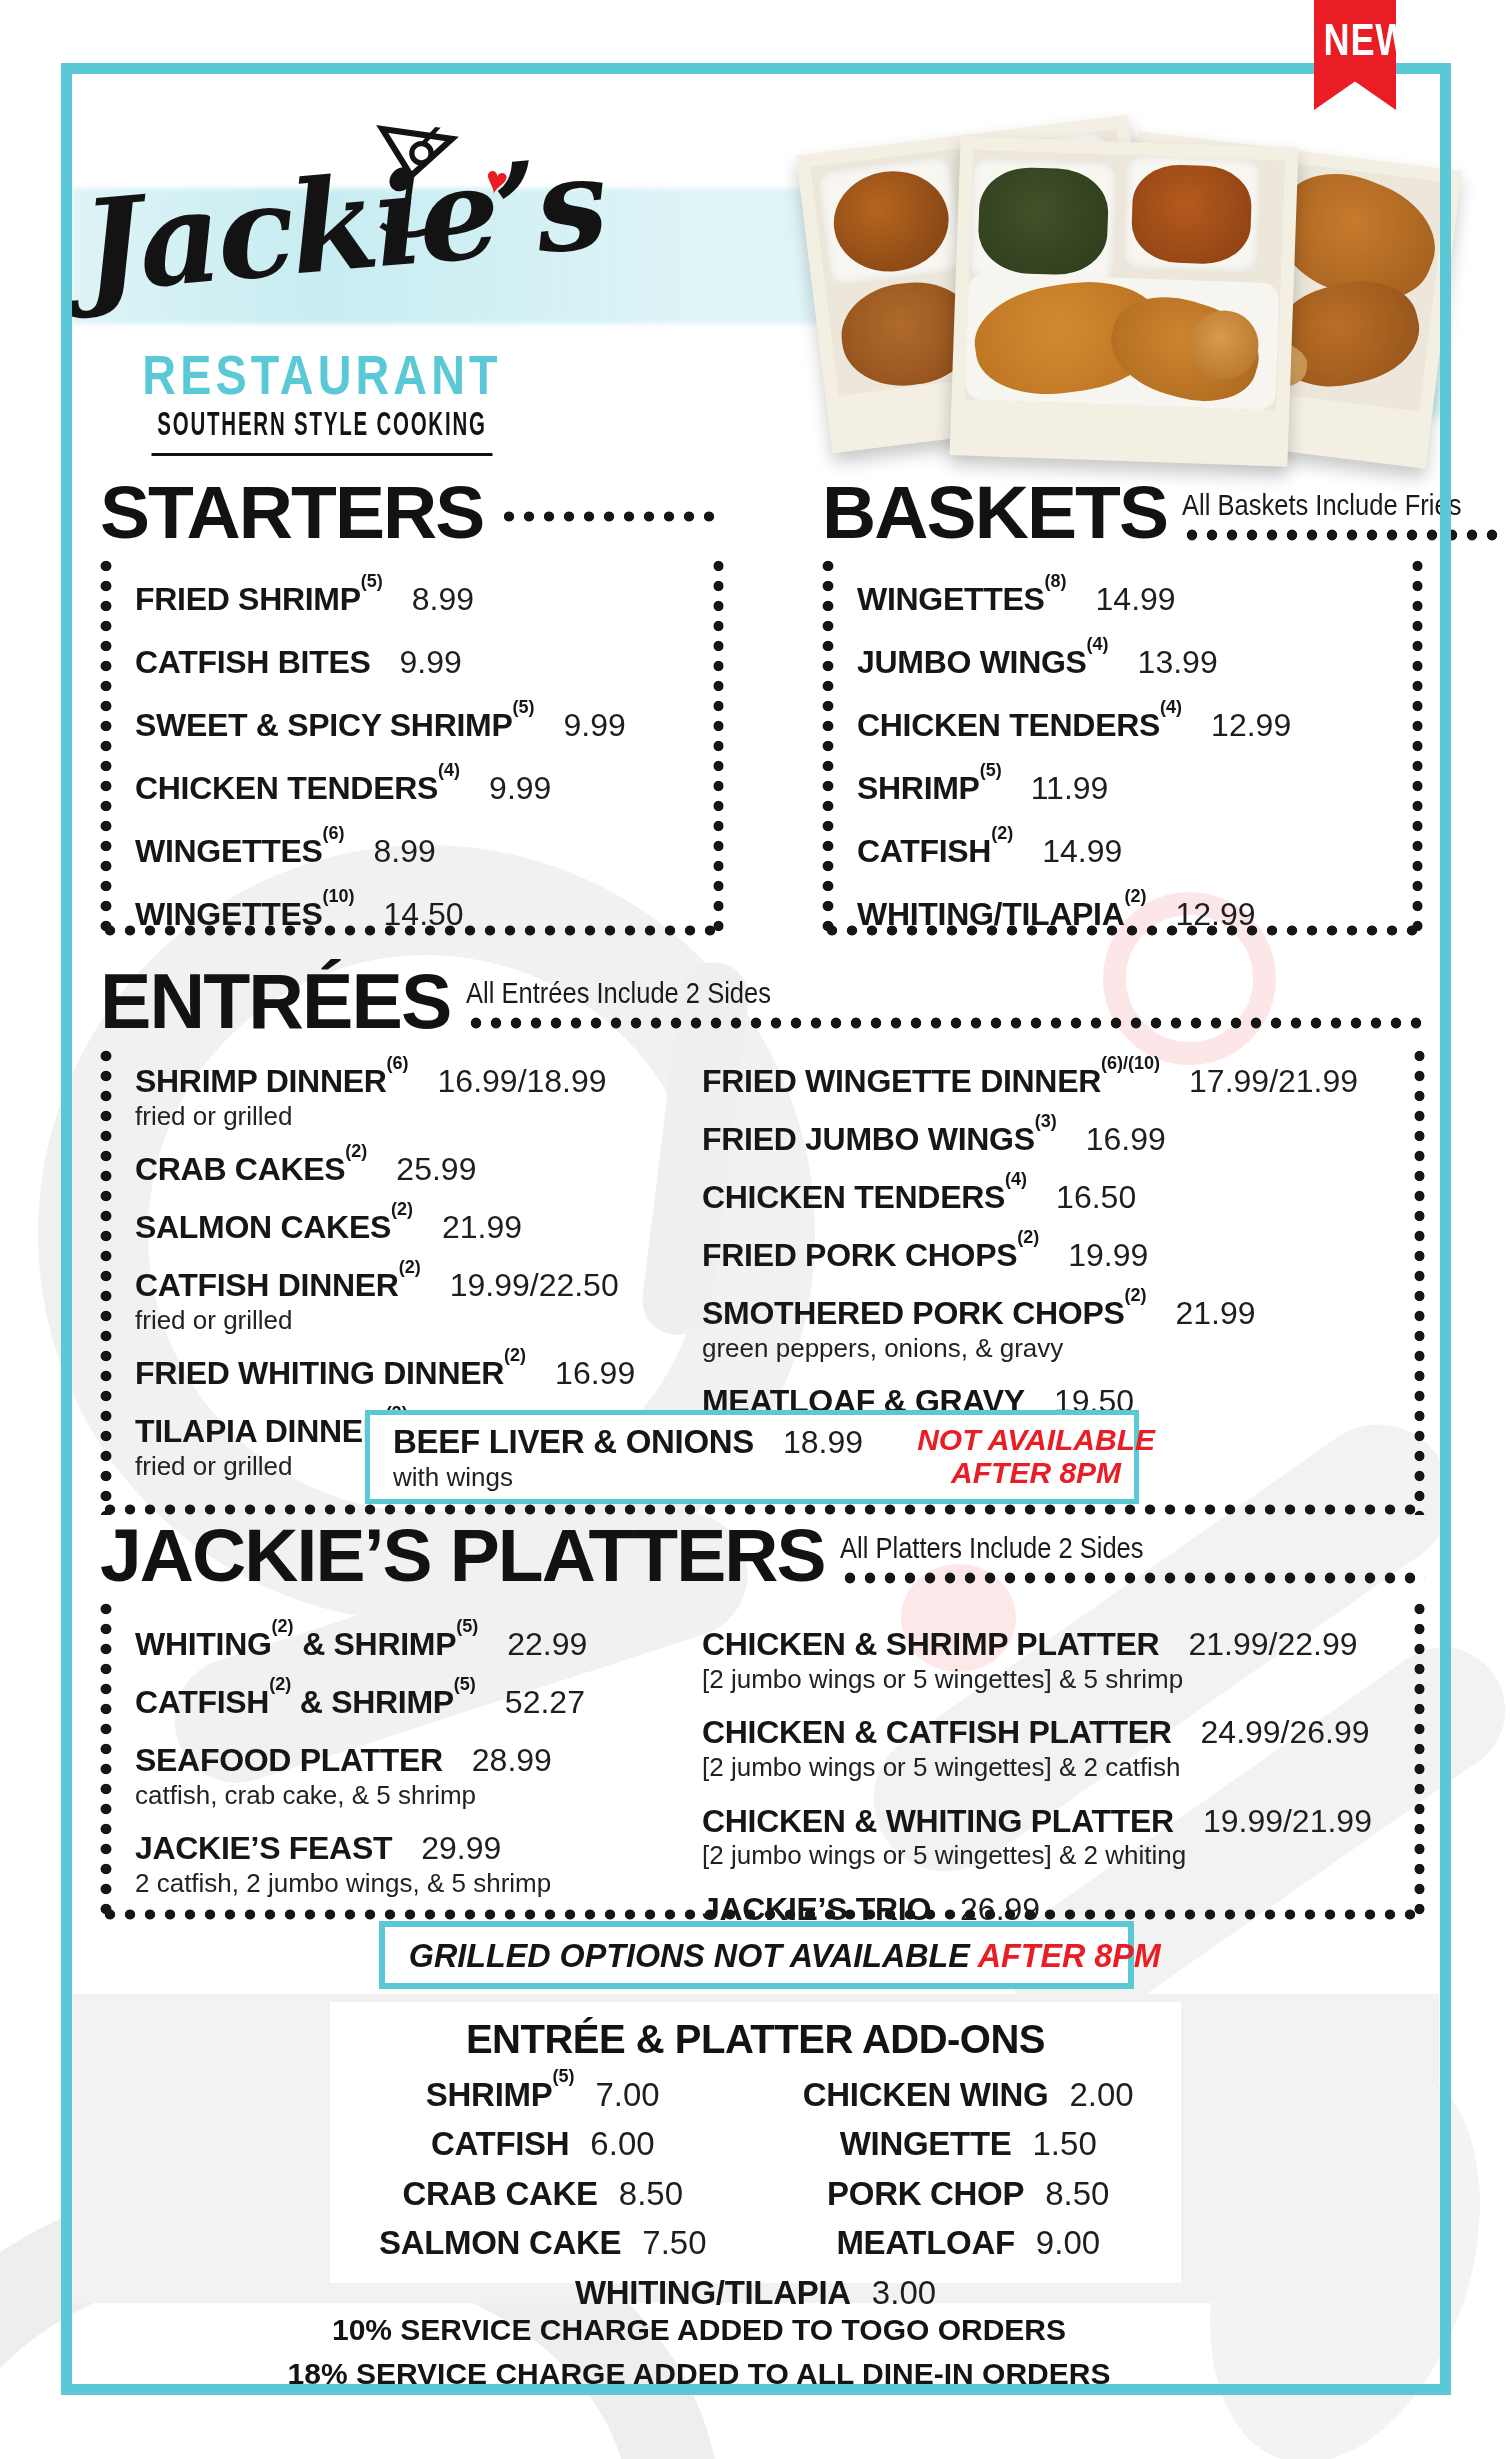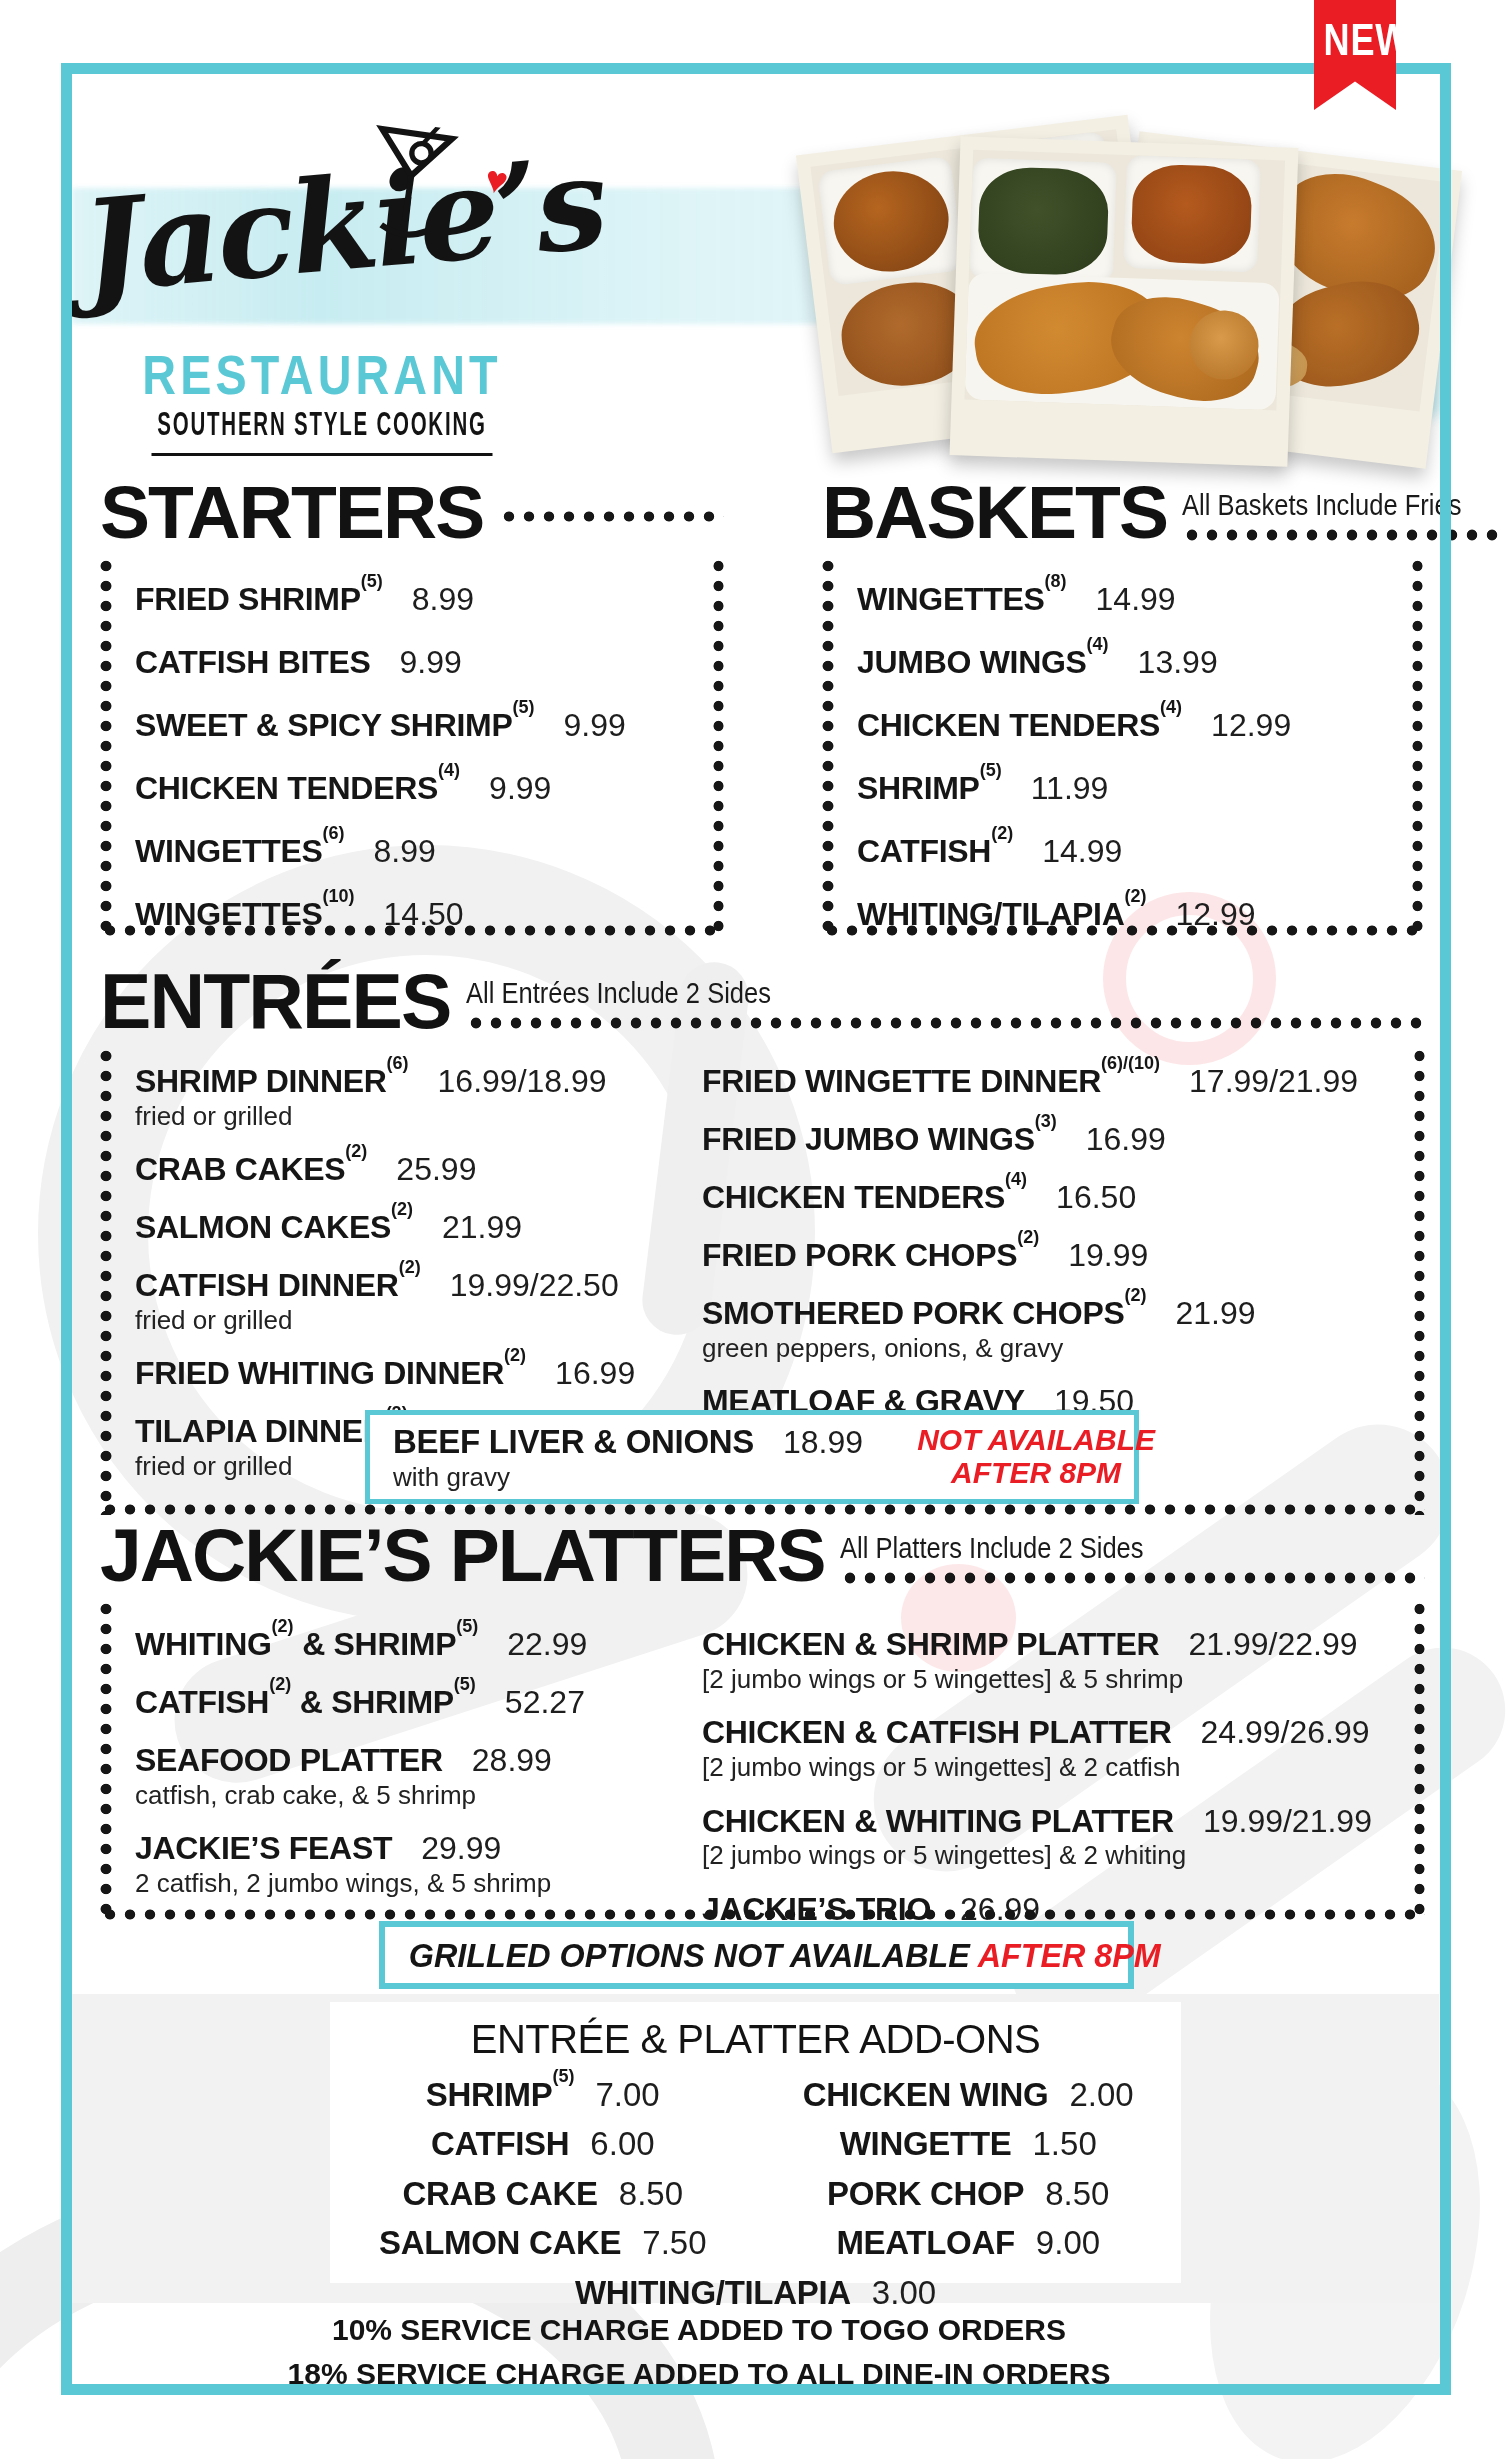--- a/index.html
+++ b/index.html
@@ -122,21 +122,21 @@
   #banner{position:absolute;left:379px;top:1921px;width:755px;z-index:2;border:6.7px solid #5bc8d6;background:#fff;
           box-sizing:border-box;text-align:right;padding:8.6px 3.8px;}
   #banner .bn{font-size:34px;font-weight:bold;font-style:italic;letter-spacing:0;white-space:nowrap;
               display:inline-block;transform:scaleX(0.95);}
   #banner .bn-red{color:#ea1d25;}
 
   
   #addons-band{position:absolute;left:72px;top:1994px;width:1367px;height:309px;background:#f2f2f2;z-index:1;}
   #addons-card{position:absolute;left:330px;top:2002px;width:851px;height:281px;background:#ffffff;z-index:2;
                box-sizing:border-box;padding-top:15.4px;}
-  #addons-title{text-align:center;font-size:40px;font-weight:normal;letter-spacing:-0.5px;color:#131313;}
+  #addons-title{text-align:center;font-size:40px;font-weight:bold;letter-spacing:-0.5px;color:#131313;}
   #addons-grid{display:flex;margin-top:13.4px;}
   .ad-col{flex:1;display:flex;flex-direction:column;align-items:center;}
   .ad-col .mi,.ad-center .mi{margin-bottom:11.5px;}
   .ad-col .mi-name,.ad-center .mi-name{font-size:33px;}
   .ad-col .mi-price,.ad-center .mi-price{font-size:33px;margin-left:21px;}
   .ad-center{display:flex;justify-content:center;}
 
   
   #footer{position:absolute;left:0;top:2308px;width:1398px;text-align:center;z-index:2;}
   .foot-line{font-size:30px;font-weight:bold;color:#141414;letter-spacing:0;line-height:1.45;}
@@ -404,21 +404,21 @@
           </div>
           <div class="mi-desc">made with green peppers &amp; onions</div>
         </div>
       </div>
     <div id="callout">
       <div class="co-main">
         <div class="mi-line">
           <span class="mi-name">BEEF LIVER &amp; ONIONS</span>
           <span class="mi-price">18.99</span>
         </div>
-        <div class="mi-desc">with gravy</div>
+        <div class="mi-desc">with wings</div>
       </div>
       <div class="co-warn">
         <div>NOT AVAILABLE</div>
         <div>AFTER 8PM</div>
       </div>
     </div>
   </div>
 </div>
 
 <div class="section" id="sec-platters">

